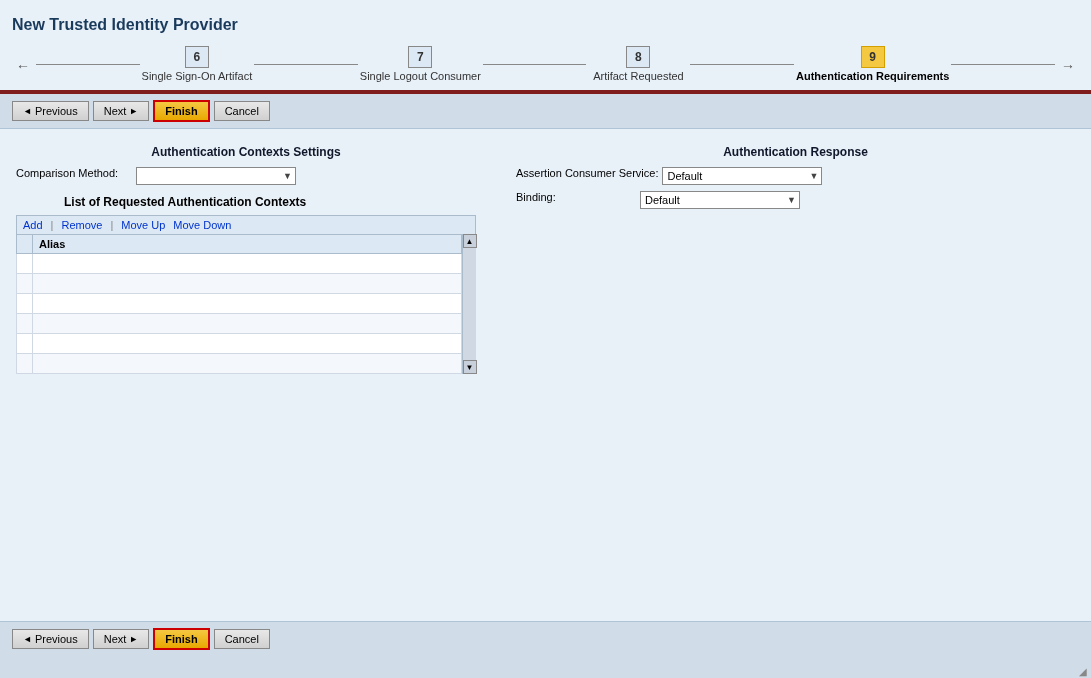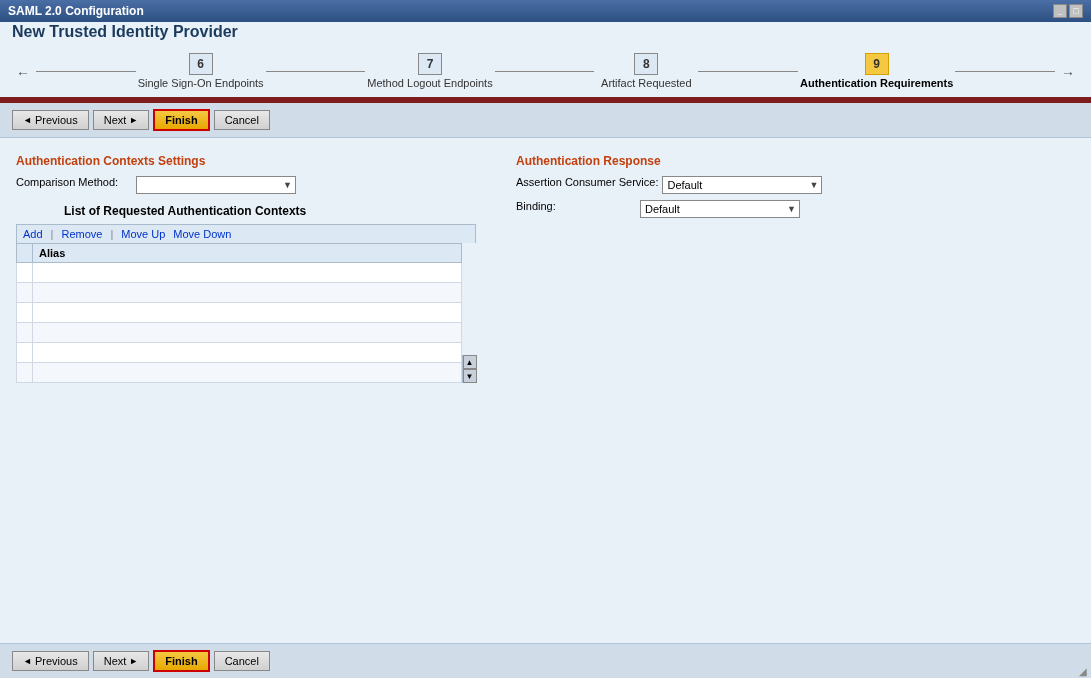--- a/index.html
+++ b/index.html
@@ -40,22 +40,22 @@
     .main-container {
       background: #e8f0f8;
       margin: 0;
       padding: 0;
       height: calc(678px - 22px);
       display: flex;
       flex-direction: column;
     }
     .page-header {
       background: #e8f0f8;
-      padding: 1px 12px 4px 12px;
-      border-bottom: 6px solid #7f1d1d;
+      padding: 16px 12px 4px 12px;
+      border-bottom: 4px solid #7f1d1d;
     }
     .page-title {
       font-size: 16px;
       font-weight: bold;
       color: #1a3a5c;
       margin-bottom: 8px;
     }
     .wizard-steps {
       display: flex;
       align-items: center;
@@ -144,22 +144,23 @@
     }
     .left-panel {
       flex: 0 0 460px;
     }
     .right-panel {
       flex: 1;
     }
     .section-title {
       font-weight: bold;
       font-size: 12px;
-      color: #c2410c;
+      color: #0f172a;
       margin-bottom: 8px;
+      text-align: center;
     }
     .form-row {
       display: flex;
       align-items: flex-start;
       margin-bottom: 6px;
     }
     .form-label {
       font-size: 11px;
       color: #000;
       min-width: 120px;
@@ -286,47 +287,40 @@
       width: 1091px;
       height: 678px;
     }
     .colon { margin-right: 4px; }
   </style>
 </head>
 <body>
 
 <div class="outer-wrapper">
 
-  <div class="title-bar">
-    <span>SAML 2.0 Configuration</span>
-    <div class="title-bar-buttons">
-      <div class="title-bar-btn">_</div>
-      <div class="title-bar-btn">□</div>
-    </div>
-  </div>
 
   <div class="main-container">
 
     <div class="page-header">
       <div class="page-title">New Trusted Identity Provider</div>
 
       <div class="wizard-steps">
         <span class="wizard-arrow">←</span>
         <div class="wizard-line"></div>
 
         <div class="step-item">
           <div class="step-number">6</div>
-          <div class="step-label">Single Sign-On Endpoints</div>
+          <div class="step-label">Single Sign-On Artifact</div>
         </div>
 
         <div class="wizard-line"></div>
 
         <div class="step-item">
           <div class="step-number">7</div>
-          <div class="step-label">Method Logout Endpoints</div>
+          <div class="step-label">Single Logout Consumer</div>
         </div>
 
         <div class="wizard-line"></div>
 
         <div class="step-item">
           <div class="step-number">8</div>
           <div class="step-label">Artifact Requested</div>
         </div>
 
         <div class="wizard-line"></div>
@@ -378,21 +372,21 @@
 
         <div class="list-toolbar">
           <button class="list-toolbar-btn">Add</button>
           <span class="list-toolbar-sep">|</span>
           <button class="list-toolbar-btn">Remove</button>
           <span class="list-toolbar-sep">|</span>
           <button class="list-toolbar-btn">Move Up</button>
           <button class="list-toolbar-btn">Move Down</button>
         </div>
 
-        <div style="display:flex;align-items:flex-end;">
+        <div style="display:flex;">
           <table class="list-table" style="flex:1;">
             <thead>
               <tr>
                 <th class="row-selector"></th>
                 <th>Alias</th>
               </tr>
             </thead>
             <tbody>
               <tr>
                 <td class="row-selector"></td>

